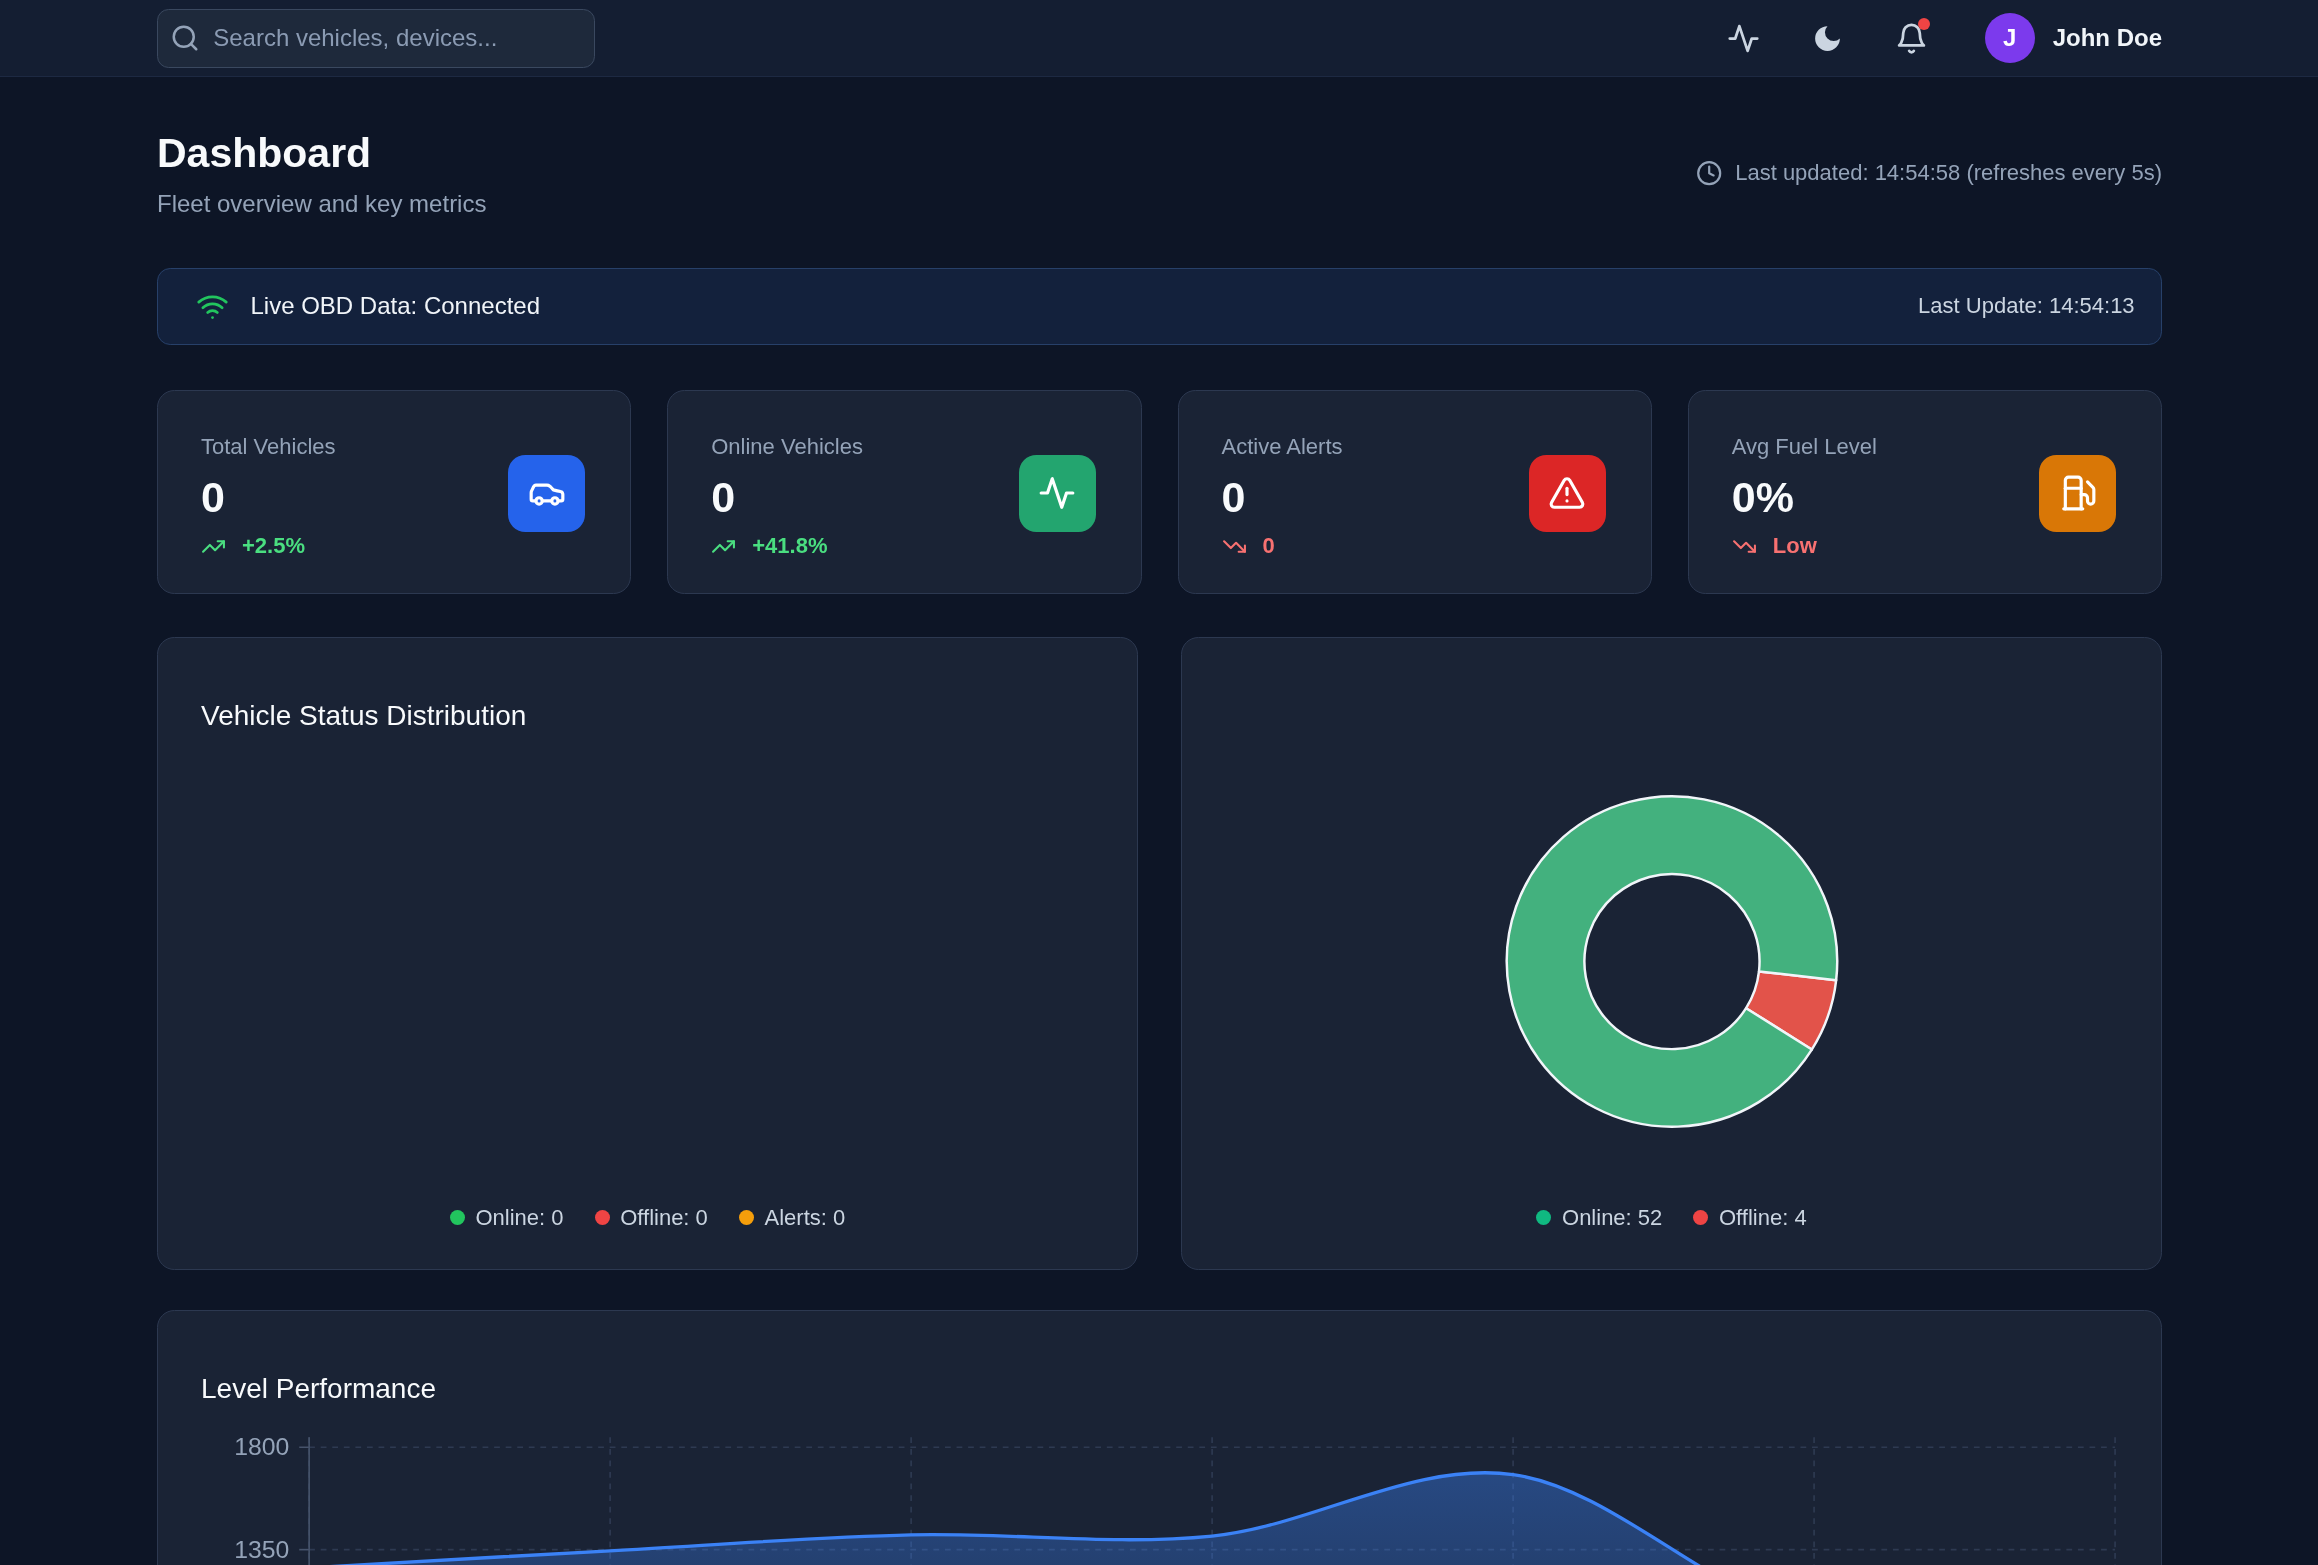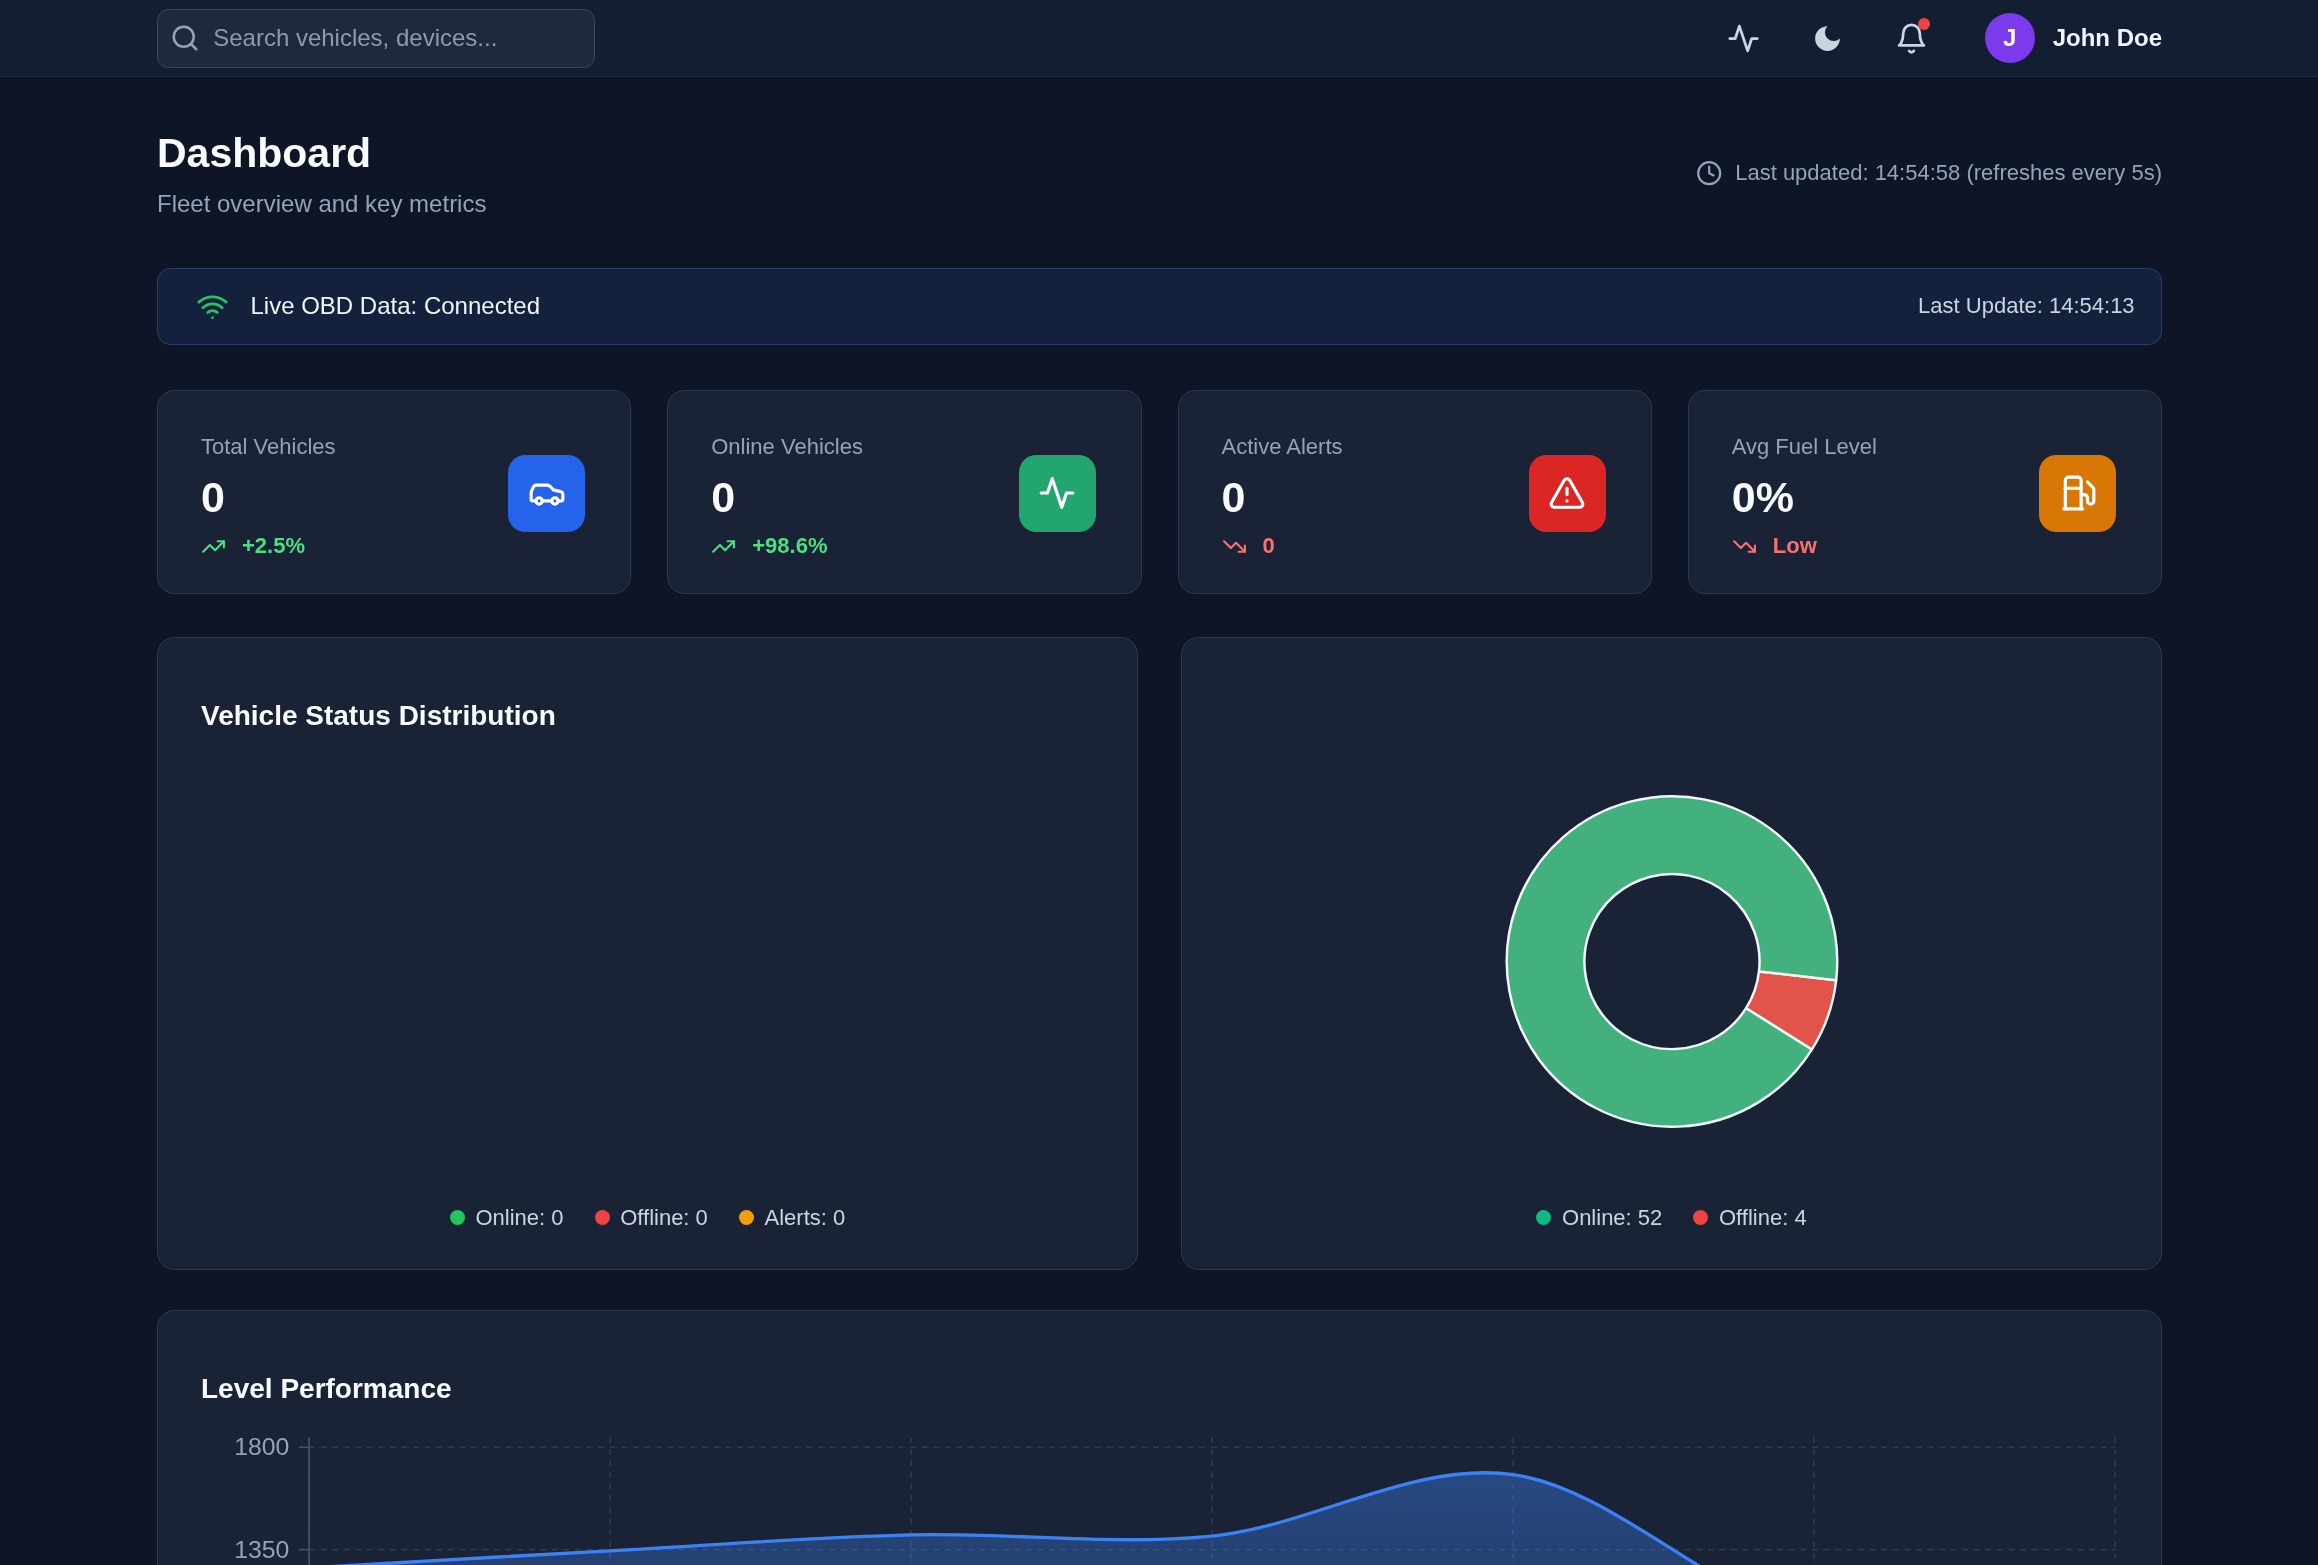--- a/index.html
+++ b/index.html
@@ -54,21 +54,21 @@
     margin-top:11.6px;font-weight:600}
   .stat-trend svg{width:25px;height:25px}
   .stat-badge{position:absolute;right:45px;top:64px;width:77px;height:77px;
     border-radius:17.4px;display:flex;align-items:center;justify-content:center;color:#fff}
   .stat-badge svg{width:38px;height:38px}
 
   
   .charts-row{margin-top:43px;display:grid;grid-template-columns:1fr 1fr;gap:43px}
   .chart-card{position:relative;height:633px;background:#1a2335;border:0.8px solid #2c3850;
     border-radius:17.4px;padding:62px 43px 0 43px}
-  .chart-title{font-size:28px;font-weight:700;color:#f8fafc}
+  .chart-title{font-size:28px;font-weight:400;color:#f8fafc}
   .legend{position:absolute;bottom:38px;left:0;right:0;display:flex;
     justify-content:center;gap:31px;font-size:22px;color:#cbd5e1}
   .legend-item{display:flex;align-items:center;gap:10.7px}
   .dot{width:15px;height:15px;border-radius:50%;flex:none}
   .donut-wrap{position:absolute;top:150px;left:50%;transform:translateX(-50%)}
   .donut{width:347px;height:347px}
   .plot-empty{position:absolute;left:43px;right:43px;top:124px;bottom:99px}
 
   
   .weekly-card{margin-top:40px;position:relative;height:545px;background:#1a2335;
@@ -163,21 +163,21 @@
     </div>
 
     <div class="stat-card">
       <div class="stat-label">Online Vehicles</div>
       <div class="stat-value">0</div>
       <div class="stat-trend" style="color: rgb(74, 222, 128);">
         <svg viewBox="0 0 24 24" fill="none" stroke="currentColor" stroke-width="2" stroke-linecap="round" stroke-linejoin="round">
           <polyline points="22 7 13.5 15.5 8.5 10.5 2 17"></polyline>
             <polyline points="16 7 22 7 22 13"></polyline>
         </svg>
-        <span>+98.6%</span>
+        <span>+41.8%</span>
       </div>
       <div class="stat-badge" style="background: rgb(35, 165, 111);">
         <svg viewBox="0 0 24 24" fill="none" stroke="currentColor" stroke-width="2" stroke-linecap="round" stroke-linejoin="round">
           <path d="M22 12h-4l-3 9L9 3l-3 9H2"></path>
         </svg>
       </div>
     </div>
 
     <div class="stat-card">
       <div class="stat-label">Active Alerts</div>

